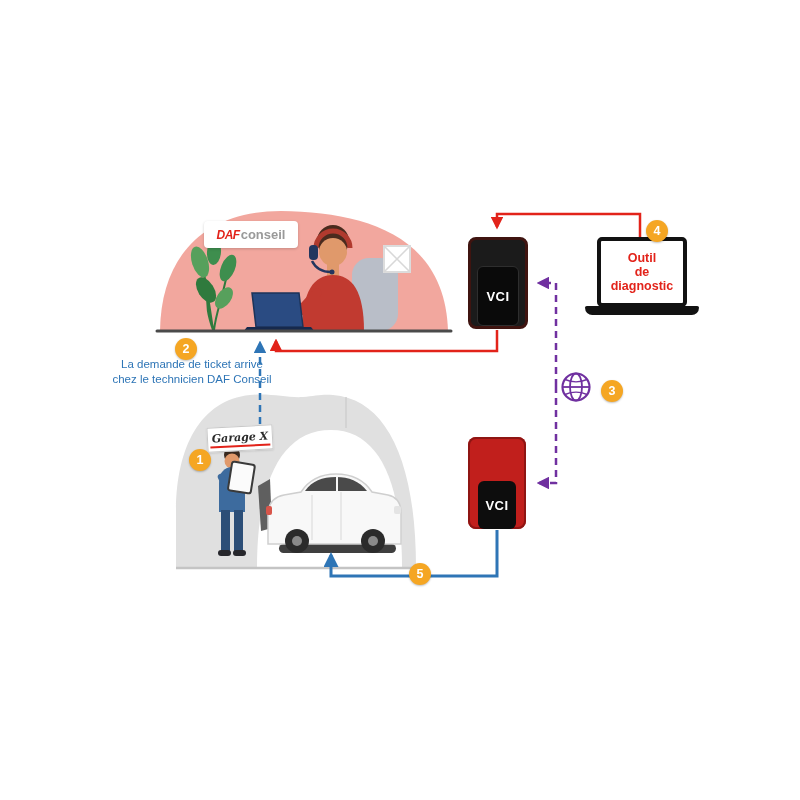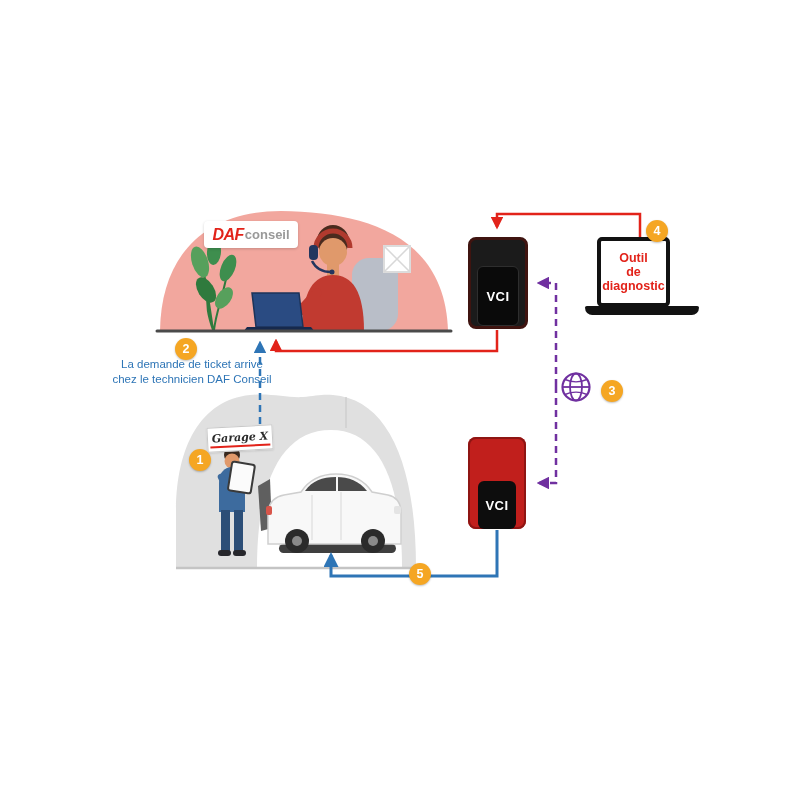--- a/index.html
+++ b/index.html
@@ -14,34 +14,34 @@
     background:#F5A623; color:#fff; font-weight:bold; font-size:12.5px;
     display:flex; align-items:center; justify-content:center;
     box-shadow:0 1px 2px rgba(0,0,0,.25);
   }
 
   .logo-box {
     position:absolute; left:204px; top:221px; width:94px; height:27px;
     background:#fff; border-radius:4px; display:flex; align-items:center;
     justify-content:center; gap:1px; box-shadow:0 1px 3px rgba(0,0,0,.18);
   }
-  .logo-daf { color:#E2231A; font-style:italic; font-weight:bold; font-size:16px; letter-spacing:-0.5px; }
+  .logo-daf { color:#E2231A; font-style:italic; font-weight:bold; font-size:12px; letter-spacing:-0.5px; }
   .logo-conseil { color:#999; font-weight:600; font-size:13px; }
 
   .vci { position:absolute; border-radius:8px; display:flex; align-items:flex-end; justify-content:center; box-sizing:border-box; }
   .vci-top { left:468px; top:237px; width:60px; height:92px; background:#1b1b1b; border:3px solid #3f1410; }
   .vci-top .screen { width:40px; height:58px; background:#0a0a0a; border:1px solid #2e2e2e; border-radius:6px;
     display:flex; align-items:center; justify-content:center; }
   .vci-bottom { left:468px; top:437px; width:58px; height:92px; background:#C11F1C; box-shadow:inset 0 0 0 2px #8e1513; }
   .vci-bottom .screen { width:38px; height:48px; background:#0d0d0d; border-radius:6px;
     display:flex; align-items:center; justify-content:center; }
   .vci-label { color:#fff; font-weight:bold; font-size:13px; letter-spacing:0.5px; }
 
   .laptop-screen {
-    position:absolute; left:597px; top:237px; width:73px; height:70px;
+    position:absolute; left:597px; top:237px; width:90px; height:70px;
     background:#fff; border:4px solid #121212; border-radius:5px; box-sizing:border-box;
     display:flex; flex-direction:column; align-items:center; justify-content:center;
   }
   .laptop-screen .line { color:#E2231A; font-weight:bold; font-size:12.5px; line-height:1.12; text-align:center; }
   .laptop-base { position:absolute; left:585px; top:306px; width:114px; height:9px; background:#121212; border-radius:2px 2px 8px 8px; }
 
   .caption {
     position:absolute; left:103px; top:357px; width:178px; text-align:center;
     color:#2E75B6; font-size:11.5px; line-height:1.3;
   }

